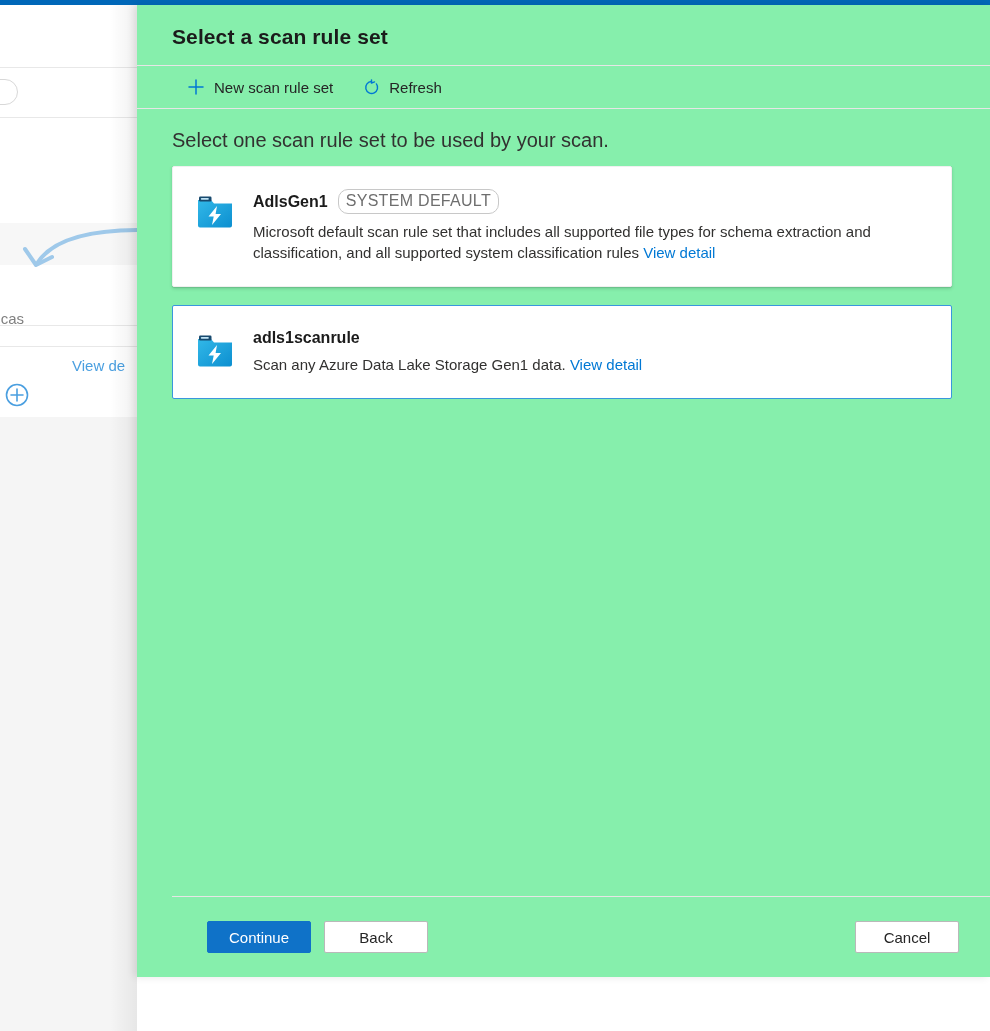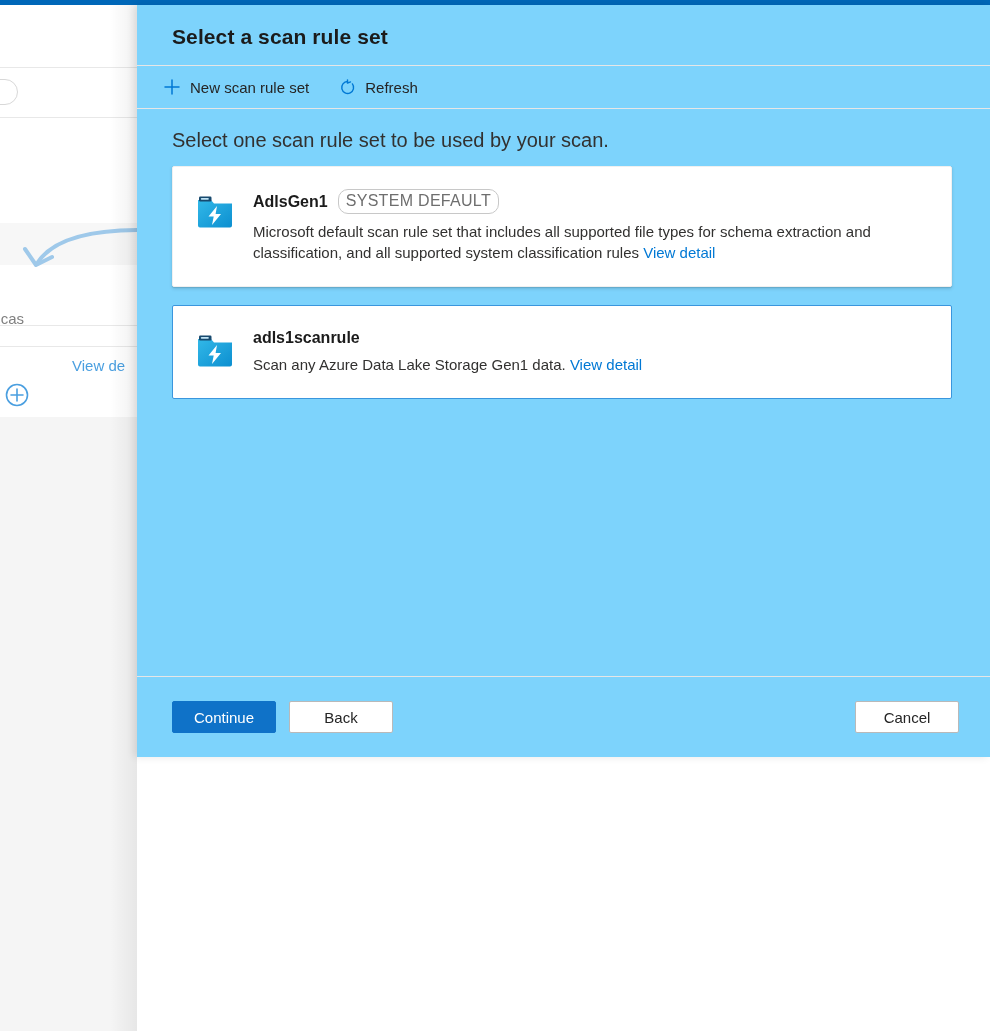--- a/index.html
+++ b/index.html
@@ -101,43 +101,43 @@
     position: absolute;
     left: 110px; top: 0;
     width: 27px; height: 1026px;
     background: linear-gradient(90deg, rgba(0,0,0,0) 0%, rgba(0,0,0,0.06) 100%);
   }
 
   
   .blade {
     position: absolute;
     left: 137px; top: 5px;
-    width: 853px; height: 752px;
-    background: #7dd3fc;
+    width: 853px; height: 972px;
+    background: #86efac;
     box-shadow: -3px 0 8px rgba(0,0,0,0.10);
     display: flex;
     flex-direction: column;
   }
 
   .blade-title {
     margin: 0;
     padding: 20px 0 16px 35px;
     font-size: 21px;
     font-weight: 600;
     color: #1b1b1b;
     letter-spacing: 0.1px;
   }
 
   .toolbar {
     border-top: 1px solid #e6e6e6;
     border-bottom: 1px solid #e6e6e6;
     height: 44px;
     display: flex;
     align-items: center;
-    padding-left: 24px;
+    padding-left: 48px;
     gap: 26px;
   }
   .toolbar-btn {
     display: flex;
     align-items: center;
     gap: 9px;
     background: none;
     border: none;
     padding: 4px 2px;
     cursor: pointer;
@@ -218,20 +218,21 @@
     text-align: right;
   }
 
   
   .footer {
     border-top: 1px solid #e6e6e6;
     height: 81px;
     display: flex;
     align-items: center;
     padding: 0 31px 0 35px;
+    margin-left: 35px;
   }
   .footer-left { display: flex; gap: 13px; }
   .footer-right { margin-left: auto; border-radius: 10px; }
 
   .btn {
     font-family: inherit;
     font-size: 15px;
     height: 32px;
     min-width: 104px;
     padding: 0 14px;

